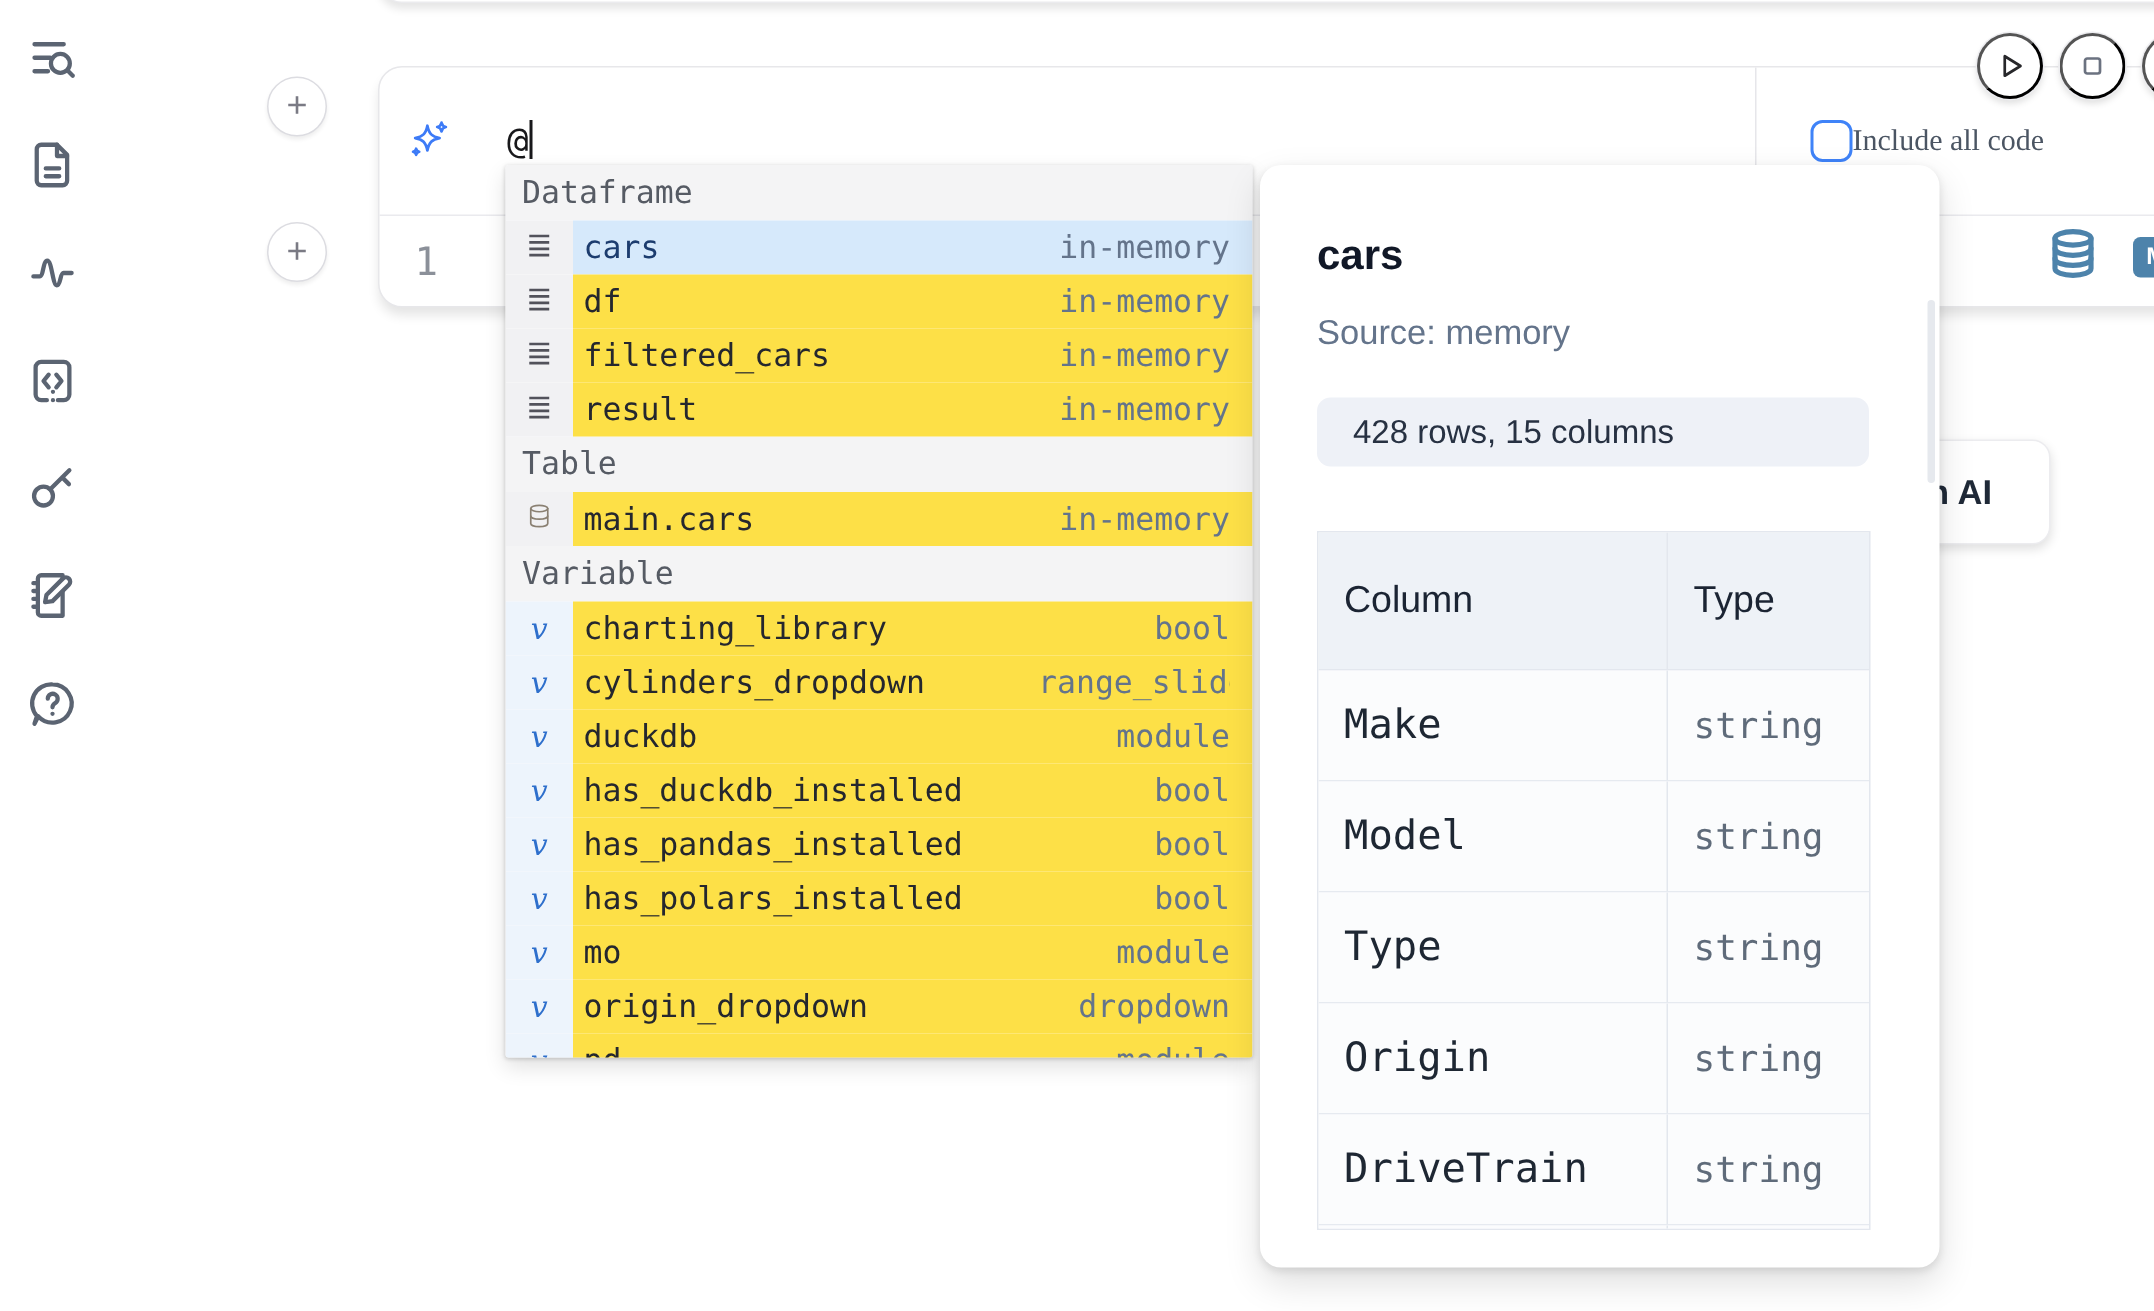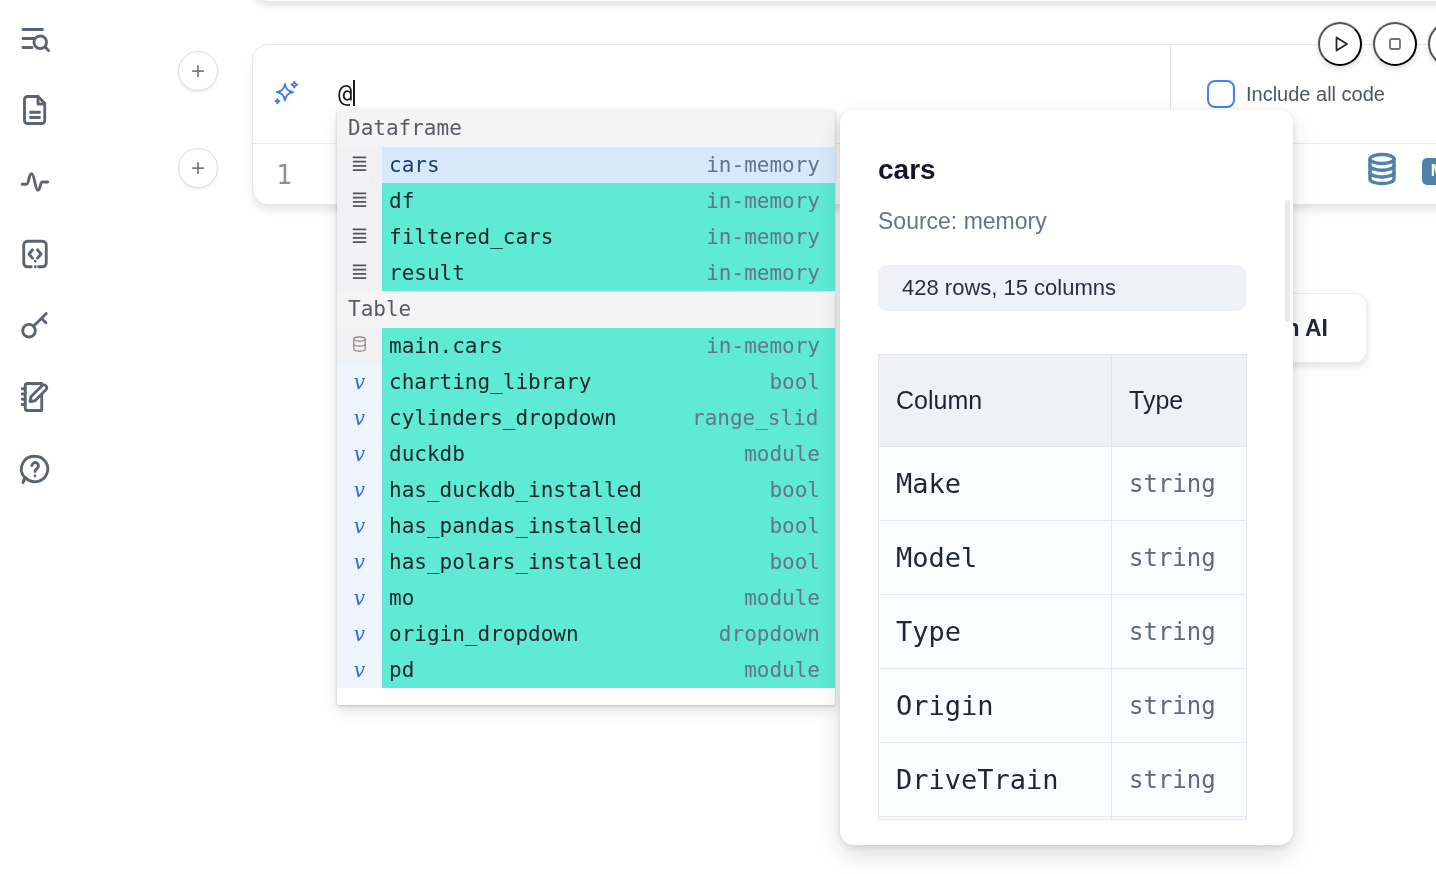--- a/index.html
+++ b/index.html
@@ -34,21 +34,21 @@
   .sparkle { width:30px; height:30px; flex:0 0 auto; }
   .sparkle svg { width:30px; height:30px; stroke:#3d7bf7; fill:none;
     stroke-width:1.7; stroke-linejoin:round; stroke-linecap:round; }
   .prompt-text { margin-left:37px; font-size:24px; color:#18181b; }
   .caret { display:inline-block; width:2px; height:26px; background:#18181b;
     vertical-align:-4px; margin-left:1px; }
   .ai-row-right { position:absolute; left:917px; top:0; height:98px; width:303px;
     border-left:1px solid #e6e6ea; display:flex; align-items:center; padding-left:36px; }
   .checkbox { width:28px; height:28px; border:2px solid #3f83f8; border-radius:8px;
     background:#fff; cursor:pointer; flex:0 0 auto; }
-  .checkbox-label { margin-left:11px; font-size:20px; color:#4b5563; white-space:nowrap; }
+  .checkbox-label { margin-left:0; font-size:20px; color:#4b5563; white-space:nowrap;font-family:Liberation Serif, serif; }
   .code-row { position:relative; height:61px; display:flex; align-items:center; }
   .line-no { margin-left:17px; width:22px; text-align:right; font-size:26px; color:#8b9099; }
   .cell-icons { position:absolute; right:10px; top:6px; display:flex; align-items:center; gap:22px; }
   .db-icon-big svg { width:36px; height:38px; stroke:#4d83ab; fill:none; stroke-width:2.3;
     stroke-linecap:round; }
   .md-badge { min-width:39px; height:27px; background:#4d83ab; border-radius:5px; color:#fff;
     font-weight:bold; font-size:16px; display:flex; align-items:center; justify-content:center;
     letter-spacing:0; padding:0 5px; }
 
   
@@ -64,21 +64,21 @@
   .cmp-header { height:37px; background:#f4f4f5; color:#565b64; font-size:21px;
     line-height:37px; padding-left:11px; }
   .cmp-row { display:flex; height:36px; cursor:pointer; }
   .cmp-gutter { width:45px; flex:0 0 45px; display:flex; align-items:center; justify-content:center; }
   .cmp-gutter.g-gray { background:#f1f1f3; }
   .cmp-gutter.g-blue { background:#edf4fc; }
   .rows-icon svg { width:19px; height:19px; stroke:#52525b; stroke-width:1.9; }
   .db-icon-mini svg { width:17px; height:18px; stroke:#8a8072; fill:none; stroke-width:1.6; stroke-linecap:round; }
   .var-icon { font-family:"DejaVu Serif", serif; font-style:italic; font-size:20px; color:#2e6fcc; }
   .cmp-main { flex:1 1 auto; display:flex; align-items:center; overflow:hidden;
-    padding:0 15px 0 7px; background:#5eead4; }
+    padding:0 15px 0 7px; background:#fde047; }
   .cmp-row.selected .cmp-main { background:#d6e9fb; }
   .cmp-name { font-size:21px; color:#25272e; white-space:nowrap; flex:0 0 auto; }
   .cmp-row.selected .cmp-name { color:#1c3c6e; }
   .cmp-type { margin-left:auto; font-size:21px; color:#64748b; white-space:nowrap; flex:0 0 auto; }
   .cmp-type.clip { max-width:128px; overflow:hidden; }
   .cmp-row.clipped-bottom { height:36px; }
 
   
   .ai-gen-btn { position:absolute; left:1100px; top:293px; width:267px; height:70px;
     background:#fff; border:1px solid #ececef; border-radius:12px; z-index:3;
@@ -270,20 +270,21 @@
               <path d="M4 5v14c0 1.7 3.6 3 8 3s8-1.3 8-3V5"></path>
               <path d="M4 12c0 1.7 3.6 3 8 3s8-1.3 8-3"></path>
             </svg></span>
         </span>
       <span class="cmp-main">
           <span class="cmp-name">main.cars</span>
           <span class="cmp-type">in-memory</span>
         </span>
     </div>
 
+    <div class="cmp-header">Variable</div>
 
     <div class="cmp-row">
       <span class="cmp-gutter g-blue">
           <span class="var-icon">v</span>
         </span>
       <span class="cmp-main">
           <span class="cmp-name">charting_library</span>
           <span class="cmp-type">bool</span>
         </span>
     </div>

